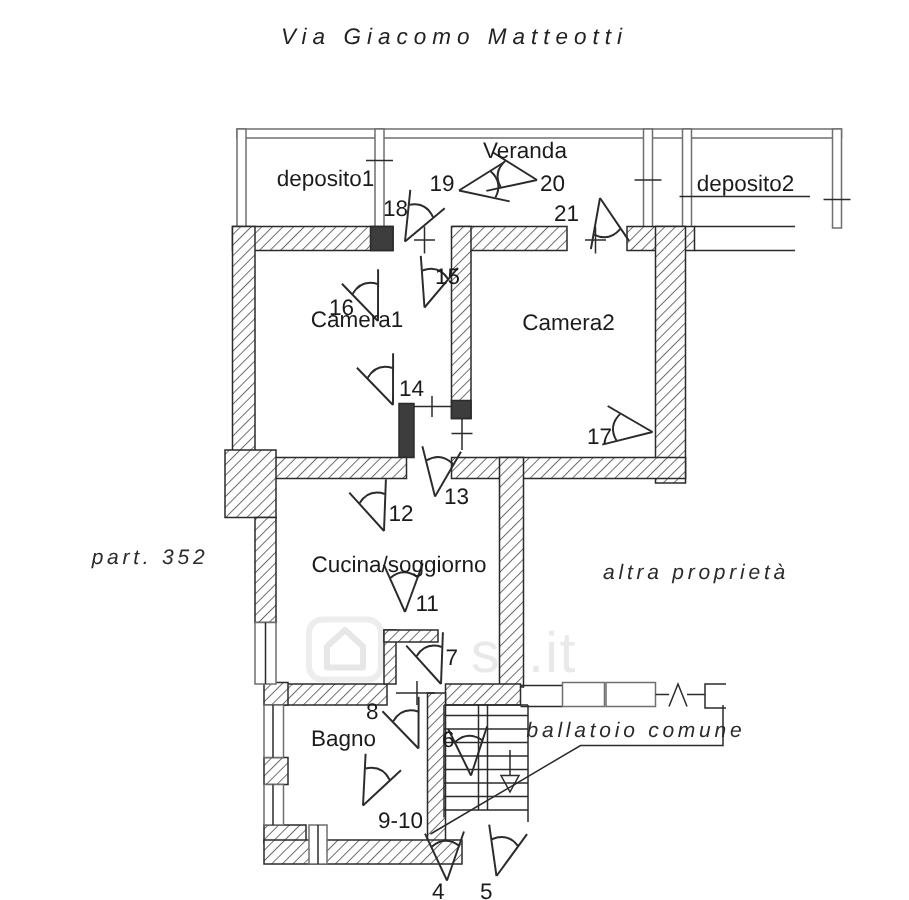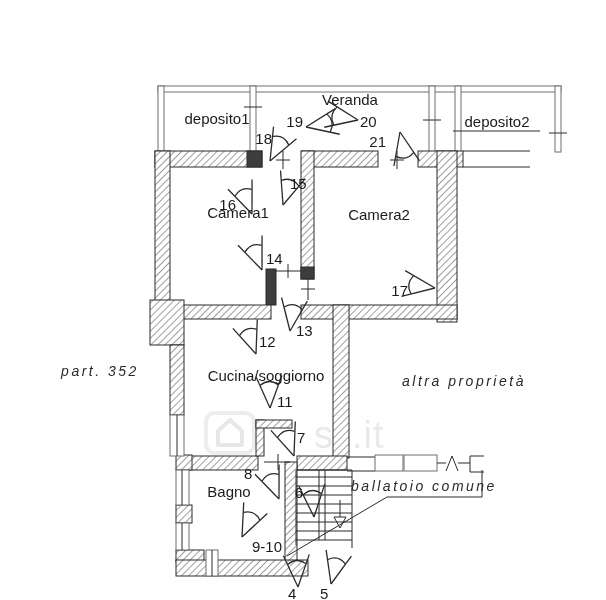--- a/index.html
+++ b/index.html
@@ -17,20 +17,21 @@
   .wall{fill:url(#hatch);stroke:#2b2b2b;stroke-width:1;}
   .pier{fill:#3d3d3d;stroke:#2b2b2b;stroke-width:1;}
   .ln{stroke:#2b2b2b;stroke-width:1;fill:none;}
   .win{fill:#ffffff;stroke:#6f6f6f;stroke-width:1;}
 </style>
 </head>
 <body>
 
 <div class="stage">
 
+  <div class="title">Via Giacomo Matteotti</div>
 
   <svg width="606" height="600" viewBox="0 0 606 600">
     <defs>
       <pattern id="hatch" width="5" height="5" patternUnits="userSpaceOnUse" patternTransform="rotate(45)">
         <rect width="5" height="5" fill="#ffffff"></rect>
         <line x1="0" y1="0" x2="0" y2="5" stroke="#6a6a6a" stroke-width="1.3"></line>
       </pattern>
       <g id="cam" stroke="#2b2b2b" stroke-width="1.3" fill="none">
         <path d="M0,0 L32,-13"></path>
         <path d="M0,0 L32,13"></path>

